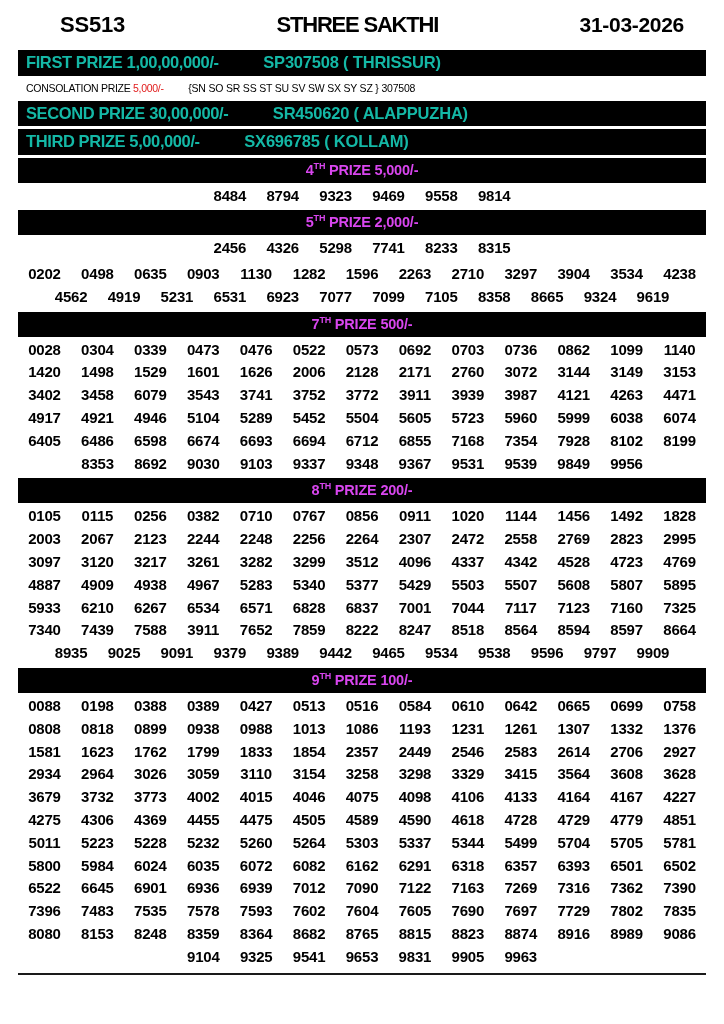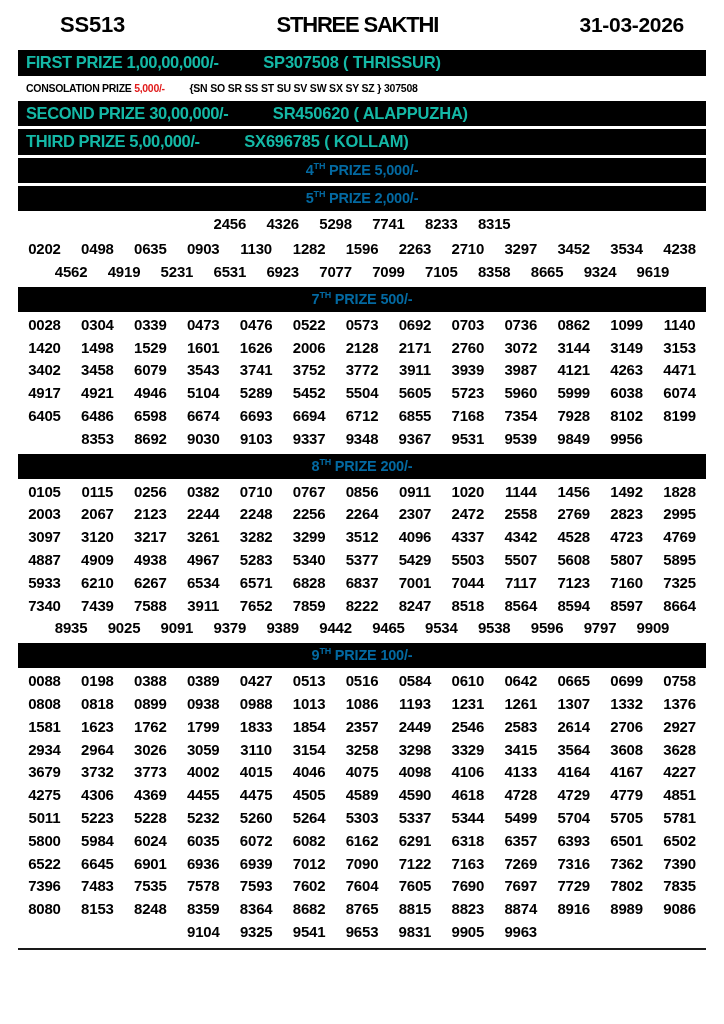--- a/index.html
+++ b/index.html
@@ -65,34 +65,34 @@
   .bar .tkt {
     display: inline-block;
     padding-left: 40px;
     letter-spacing: -0.2px;
   }
 
   
   .consolation {
     background: #ffffff;
     color: #000000;
-    font-weight: bold;
+    font-weight: normal;
     font-size: 10.5px;
     padding: 3px 0 4px 8px;
     margin-bottom: 3px;
     letter-spacing: -0.3px;
     white-space: nowrap;
   }
   .consolation .amt { color: #e11b1b; }
   .consolation .series { padding-left: 22px; letter-spacing: -0.2px; }
 
   
   .sec-bar {
     background: #000000;
-    color: #0369a1;
+    color: #d946ef;
     font-weight: bold;
     font-size: 14.5px;
     text-align: center;
     padding: 4px 0 5px 0;
     margin-bottom: 2px;
     letter-spacing: -0.2px;
   }
   .sec-bar sup {
     font-size: 9px;
     vertical-align: super;
@@ -159,20 +159,28 @@
     </div>
 
     <div class="bar">
       <span class="lbl">THIRD PRIZE 5,00,000/-</span>
       <span class="tkt">SX696785 ( KOLLAM)</span>
     </div>
 
     <div id="sections-host">
         <div class="sec-bar"><span>4</span><sup>TH</sup><span> PRIZE 5,000/-</span></div>
         <div class="numgrid">
+          <div class="numrow short">
+            <span class="cell">8484</span>
+            <span class="cell">8794</span>
+            <span class="cell">9323</span>
+            <span class="cell">9469</span>
+            <span class="cell">9558</span>
+            <span class="cell">9814</span>
+          </div>
         </div>
         <div class="sec-bar"><span>5</span><sup>TH</sup><span> PRIZE 2,000/-</span></div>
         <div class="numgrid">
           <div class="numrow short">
             <span class="cell">2456</span>
             <span class="cell">4326</span>
             <span class="cell">5298</span>
             <span class="cell">7741</span>
             <span class="cell">8233</span>
             <span class="cell">8315</span>
@@ -183,21 +191,21 @@
             <span class="cell">0202</span>
             <span class="cell">0498</span>
             <span class="cell">0635</span>
             <span class="cell">0903</span>
             <span class="cell">1130</span>
             <span class="cell">1282</span>
             <span class="cell">1596</span>
             <span class="cell">2263</span>
             <span class="cell">2710</span>
             <span class="cell">3297</span>
-            <span class="cell">3452</span>
+            <span class="cell">3904</span>
             <span class="cell">3534</span>
             <span class="cell">4238</span>
           </div>
           <div class="numrow short">
             <span class="cell">4562</span>
             <span class="cell">4919</span>
             <span class="cell">5231</span>
             <span class="cell">6531</span>
             <span class="cell">6923</span>
             <span class="cell">7077</span>

